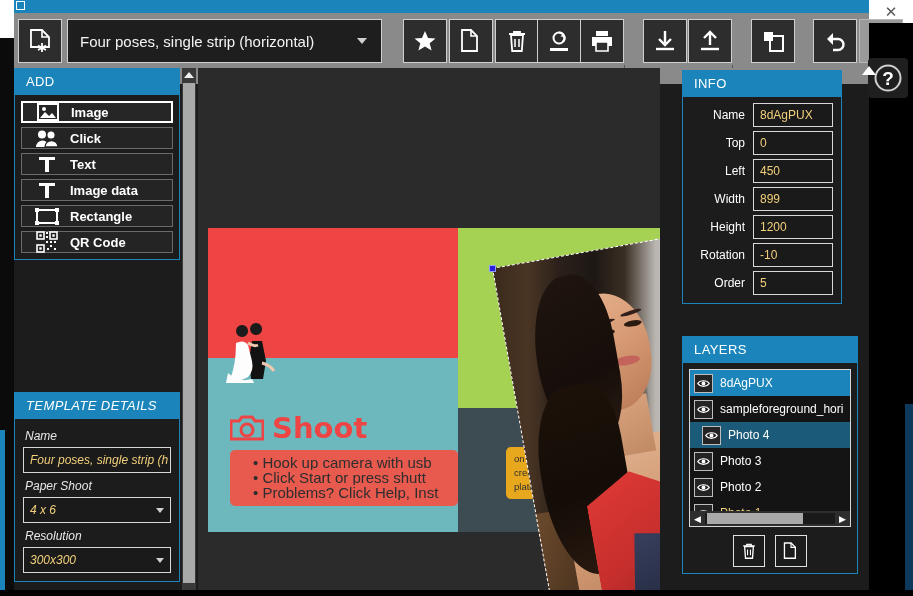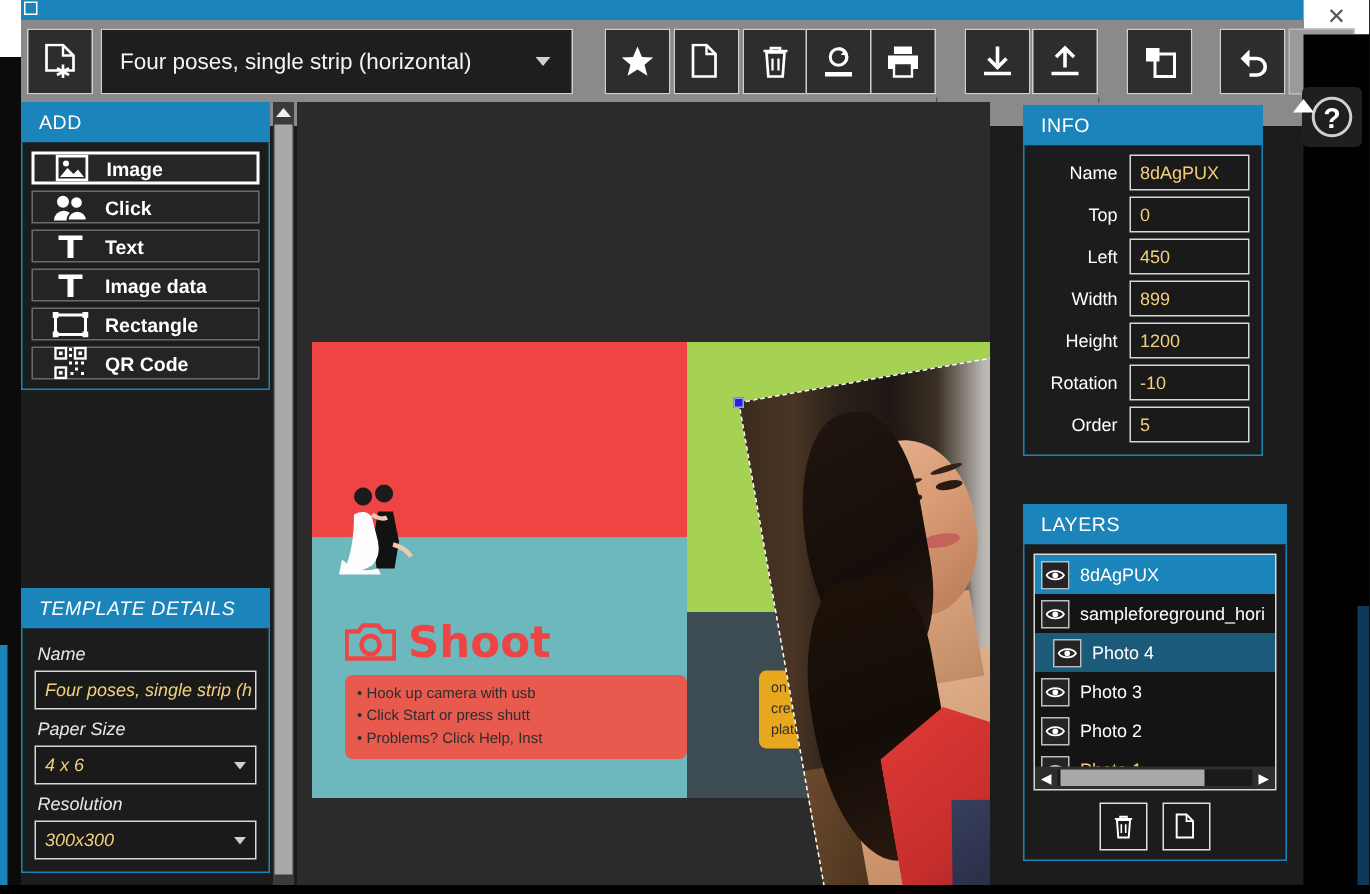--- a/index.html
+++ b/index.html
@@ -194,22 +194,22 @@
   }
   .shoot-txt {
     color: #ef4444; font-size: 29px; font-weight: bold; margin-left: 8px;
     font-family: "DejaVu Sans", sans-serif;
   }
   .tips-box {
     position: absolute; left: 22px; top: 222px; width: 228px; height: 56px;
     background: #e8594e; border-radius: 5px; padding: 5px 8px;
   }
   .tips-box div {
-    color: #2e2e2e; font-size: 10px; line-height: 15px;
-    white-space: nowrap; overflow: hidden;
+    color: #2e2e2e; font-size: 15px; line-height: 15px;
+    white-space: nowrap; overflow: hidden; margin-left: 15px;
   }
   .yellow-box {
     position: absolute; left: 298px; top: 219px; width: 148px; height: 52px;
     background: #e8a81e; border-radius: 5px; padding: 5px 8px;
   }
   .yellow-box div {
     color: #2e2e2e; font-size: 9.5px; line-height: 14px;
     white-space: nowrap; overflow: hidden;
   }
   .powered {
@@ -566,21 +566,21 @@
         </div>
       </div>
     </div>
 
     <div class="panel" style="top:324px;font-style:italic;">
       <div class="panel-header">TEMPLATE DETAILS</div>
       <div class="panel-body" style="padding:4px 8px 8px 8px;">
         <div class="field-label">Name</div>
         <div class="field-input">Four poses, single strip (h</div>
 
-        <div class="field-label">Paper Size</div>
+        <div class="field-label">Paper Shoot</div>
         <div class="field-select">
           <span>4 x 6</span>
           <span class="caret"></span>
         </div>
 
         <div class="field-label">Resolution</div>
         <div class="field-select">
           <span>300x300</span>
           <span class="caret"></span>
         </div>

